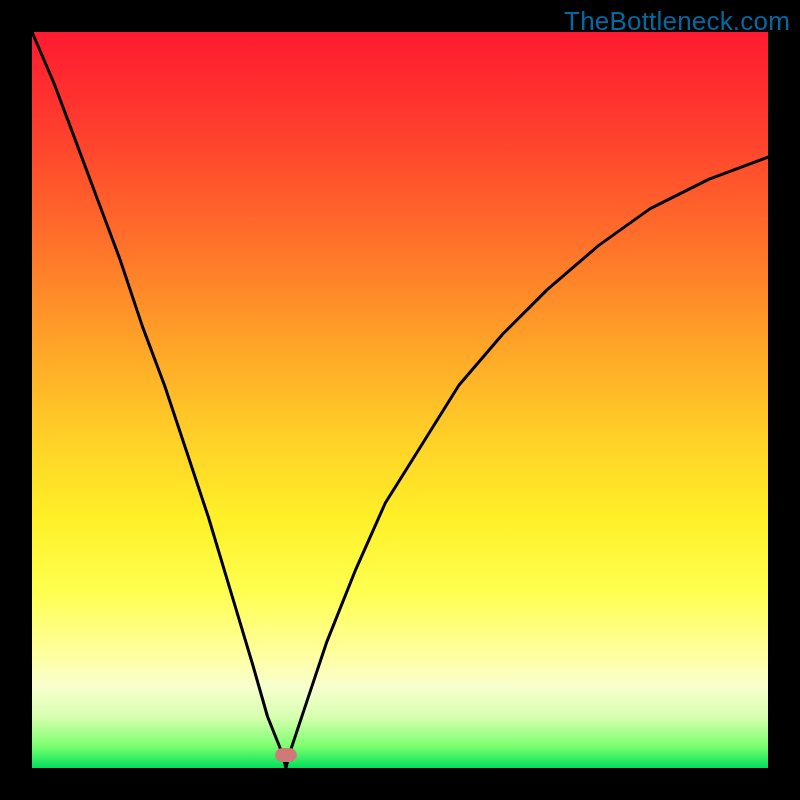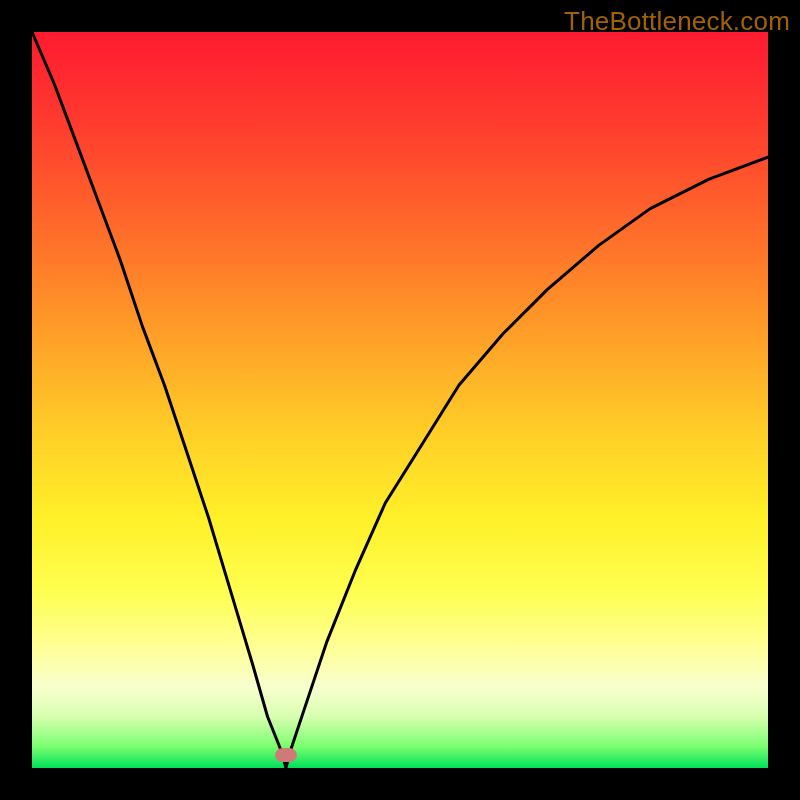--- a/index.html
+++ b/index.html
@@ -38,21 +38,21 @@
       #f8ffce 89%,
       #d8ffb0 93%,
       #7dff70 97%,
       #00e05a 100%
     );
   }
   .watermark {
     position: absolute;
     top: 6px;
     right: 10px;
-    color: #a16207;
+    color: #0369a1;
     font-size: 26px;
     font-weight: 500;
     letter-spacing: 0.2px;
     user-select: none;
   }
   .marker {
     position: absolute;
     bottom: 6px;
     width: 22px;
     height: 14px;

